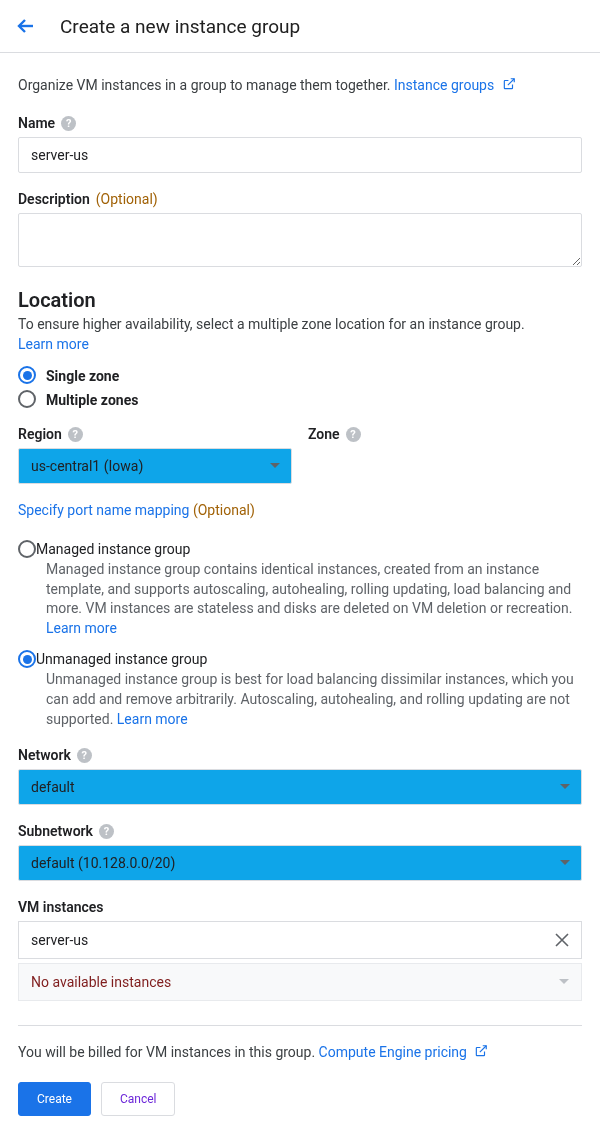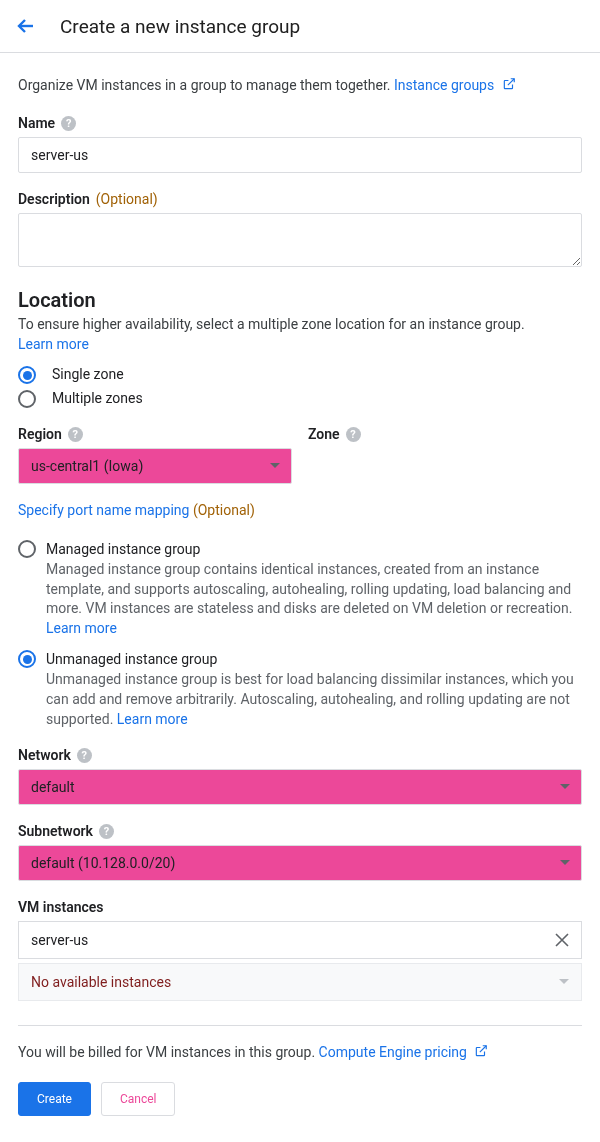--- a/index.html
+++ b/index.html
@@ -100,24 +100,25 @@
   }
   .learn-more {
     color: #1a73e8;
     font-size: 14px;
     cursor: pointer;
     display: inline-block;
     margin-bottom: 14px;
   }
   .radio-row {
     display: flex;
-    align-items: flex-start;
-    gap: 16px;
+    align-items: flex-end;
+    gap: 10px;
     margin-bottom: 6px;
     cursor: pointer;
+    font-weight: bold;
   }
   .radio {
     width: 18px;
     height: 18px;
     border: 2px solid #5f6368;
     border-radius: 50%;
     display: flex;
     align-items: center;
     justify-content: center;
     flex-shrink: 0;
@@ -135,21 +136,21 @@
     gap: 16px;
   }
   .two-col > div { flex: 1; }
   .select-wrap {
     position: relative;
   }
   .select {
     appearance: none;
     padding-right: 48px;
     cursor: pointer;
-    background: #ec4899;
+    background: #0ea5e9;
   }
   .select-caret {
     position: absolute;
     right: 12px;
     top: 50%;
     transform: translateY(-50%);
     pointer-events: none;
     color: #5f6368;
   }
   .port-mapping {
@@ -158,21 +159,20 @@
   }
   .port-link {
     color: #1a73e8;
     cursor: pointer;
   }
   .group-type-block { margin-bottom: 18px; }
   .gt-option { margin-bottom: 12px; }
   .gt-head {
     display: flex;
     align-items: center;
-    gap: 10px;
     cursor: pointer;
   }
   .gt-label { font-size: 14px; color: #202124; }
   .gt-desc {
     font-size: 14px;
     color: #5f6368;
     margin-left: 28px;
     margin-top: 2px;
     line-height: 1.4;
   }
@@ -218,21 +218,21 @@
     cursor: pointer;
     font-family: inherit;
   }
   .btn-primary {
     background: #1a73e8;
     color: #fff;
     border: 1px solid #1a73e8;
   }
   .btn-secondary {
     background: #fff;
-    color: #ec4899;
+    color: #6d28d9;
     border: 1px solid #dadce0;
   }
   svg { display: block; }
 </style>
 </head>
 <body>
 
 <div class="header">
   <div class="back-icon">
     <svg width="24" height="24" viewBox="0 0 24 24" fill="none" stroke="currentColor" stroke-width="2.4">

